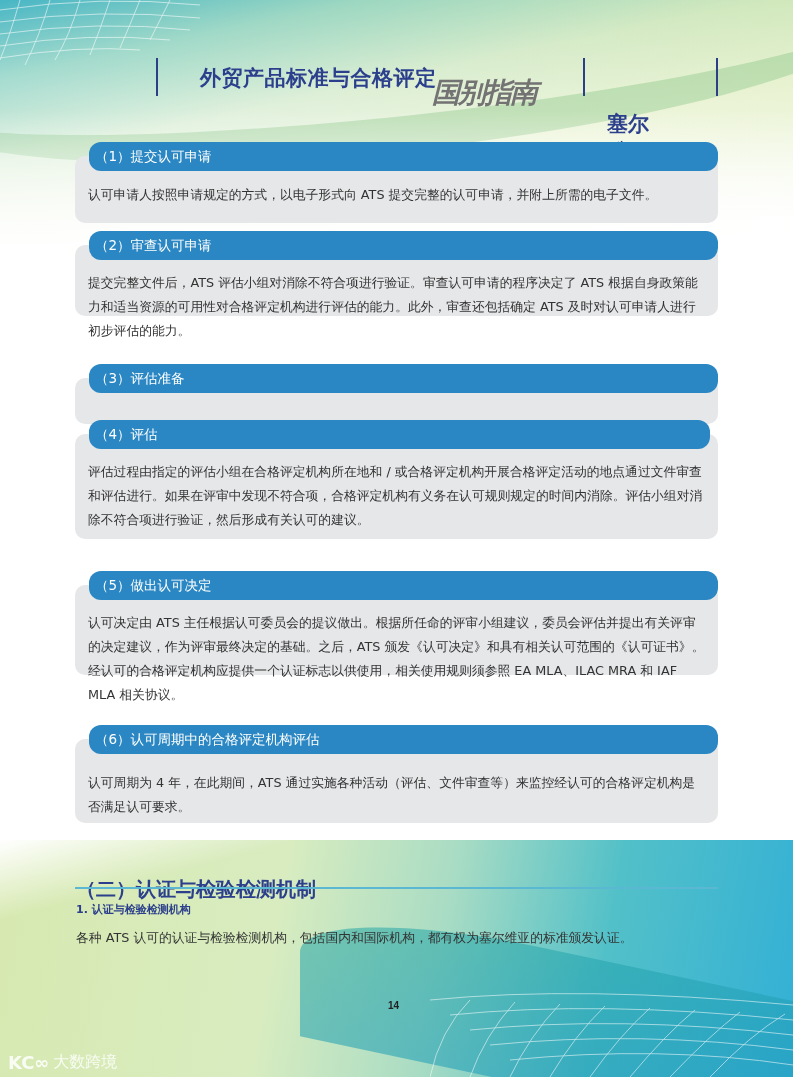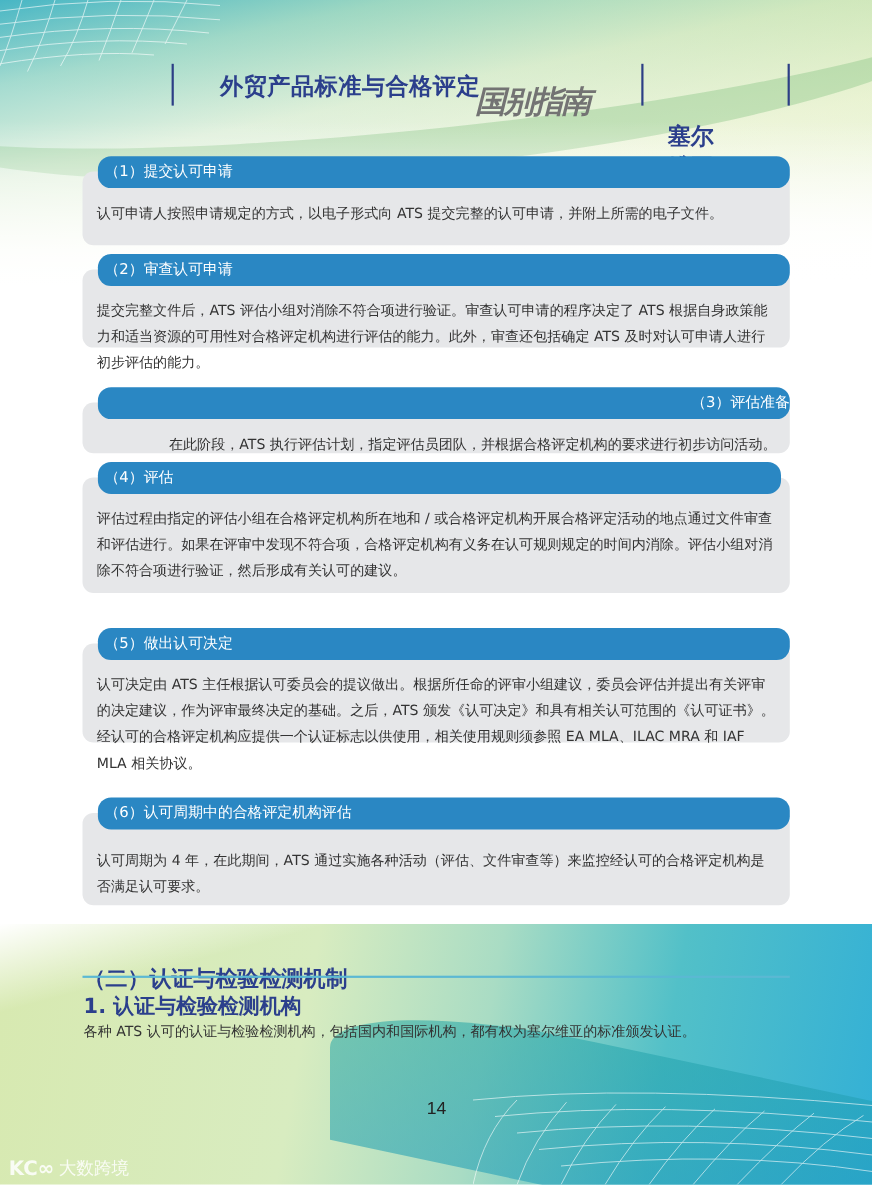--- a/index.html
+++ b/index.html
@@ -72,27 +72,27 @@
   .card-text {
     position: absolute; left: 13px; right: 12px; top: 40px;
     font-size: 12.8px; line-height: 24px; color: #333;
   }
 
   .sec-heading {
     position: absolute; left: 76px; top: 876px; font-size: 20px; font-weight: bold; color: #2b3f8c;
   }
   .divider { position: absolute; left: 75px; top: 887px; width: 643px; height: 2px; background: #5bb8d3; }
   .sub-heading {
-    position: absolute; left: 76px; top: 902px; font-size: 19px; font-weight: bold; color: #2b3f8c;
+    position: absolute; left: 76px; top: 902px; font-size: 11px; font-weight: bold; color: #2b3f8c;
   }
   .para {
     position: absolute; left: 76px; top: 930px; font-size: 12.8px; color: #333;
   }
   .page-num {
-    position: absolute; left: 388px; top: 1000px; font-size: 16px; font-weight: normal; color: #222;
+    position: absolute; left: 388px; top: 1000px; font-size: 10px; font-weight: bold; color: #222;
     font-family: "Liberation Sans", sans-serif;
   }
   .watermark {
     position: absolute; left: 8px; top: 1052px; font-size: 16px; color: rgba(255,255,255,0.85);
     display: flex; align-items: center; gap: 4px;
   }
   .wm-logo { font-size: 18px; font-weight: bold; color: rgba(255,255,255,0.85); }
 </style>
 </head>
 <body>
@@ -150,24 +150,23 @@
   <div class="card-head">（1）提交认可申请</div>
   <div class="card-text" style="top:41px;">认可申请人按照申请规定的方式，以电子形式向 ATS 提交完整的认可申请，并附上所需的电子文件。</div>
 </div>
 
 <div class="card" style="top:231px; height:85px;">
   <div class="card-body"></div>
   <div class="card-head">（2）审查认可申请</div>
   <div class="card-text">提交完整文件后，ATS 评估小组对消除不符合项进行验证。审查认可申请的程序决定了 ATS 根据自身政策能力和适当资源的可用性对合格评定机构进行评估的能力。此外，审查还包括确定 ATS 及时对认可申请人进行初步评估的能力。</div>
 </div>
 
-<div class="card" style="top:352px; height:60px;text-align:right;">
+<div class="card" style="top:364px; height:60px;">
   <div class="card-body"></div>
   <div class="card-head">（3）评估准备</div>
-  <div class="card-text" style="top:41px;">在此阶段，ATS 执行评估计划，指定评估员团队，并根据合格评定机构的要求进行初步访问活动。</div>
 </div>
 
 <div class="card" style="top:420px; height:119px;">
   <div class="card-body"></div>
   <div class="card-head" style="right:8px;">（4）评估</div>
   <div class="card-text">评估过程由指定的评估小组在合格评定机构所在地和 / 或合格评定机构开展合格评定活动的地点通过文件审查和评估进行。如果在评审中发现不符合项，合格评定机构有义务在认可规则规定的时间内消除。评估小组对消除不符合项进行验证，然后形成有关认可的建议。</div>
 </div>
 
 <div class="card" style="top:571px; height:104px;">
   <div class="card-body"></div>

